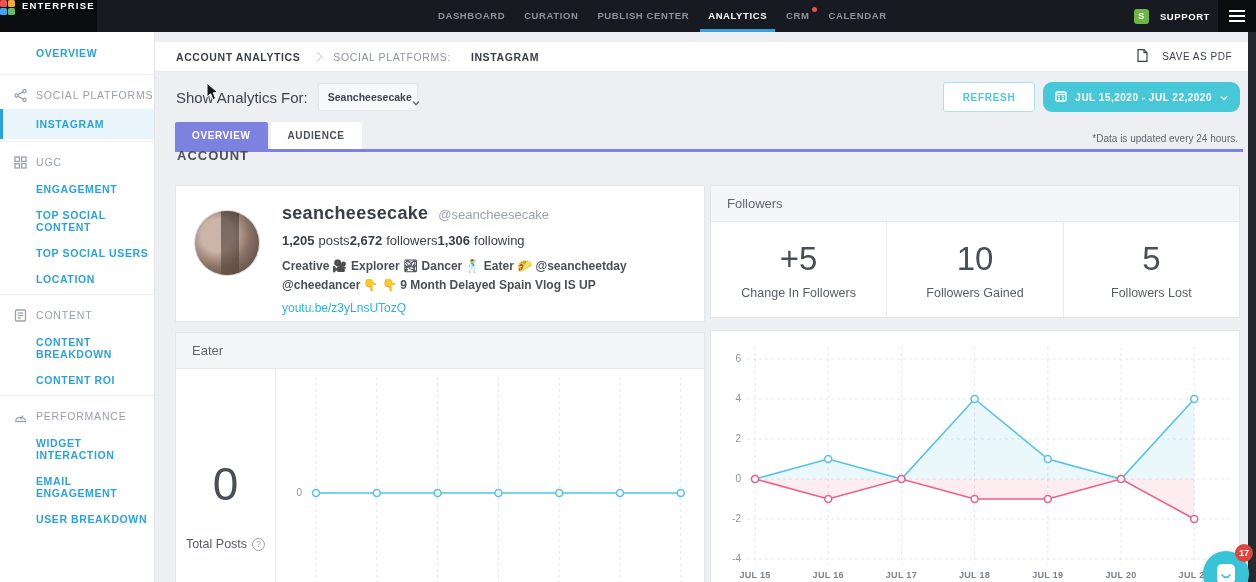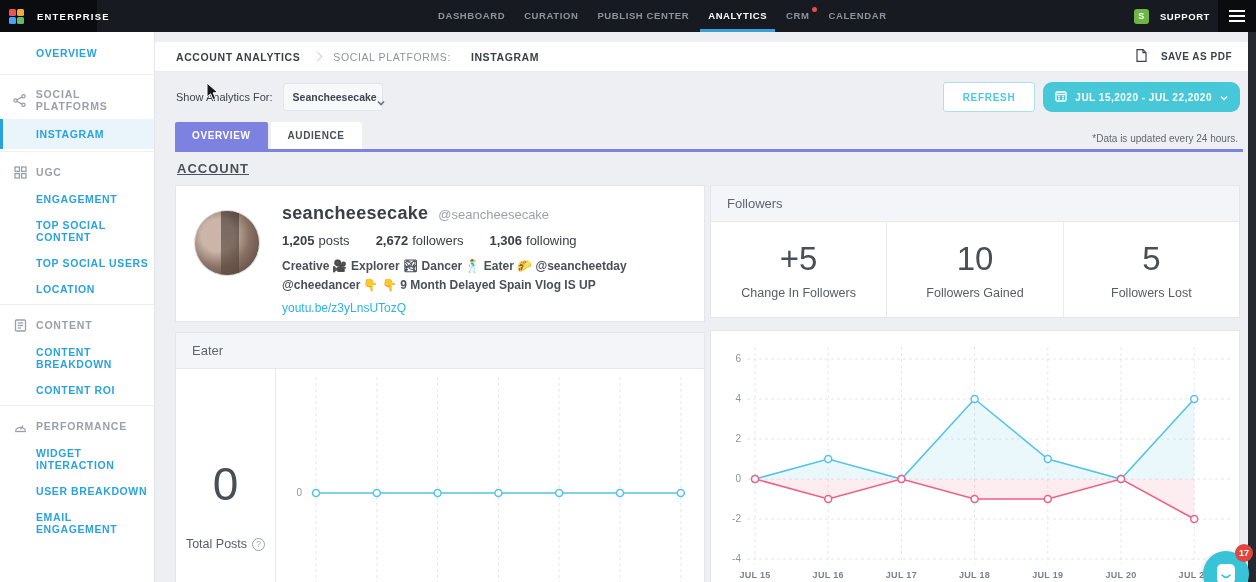--- a/index.html
+++ b/index.html
@@ -1,21 +1,21 @@
 <!DOCTYPE html>
 <html><head>
 <meta charset="utf-8">
 <style>
   *{margin:0;padding:0;box-sizing:border-box;}
   body{font-family:"Liberation Sans",sans-serif;background:#dfe1e5;}
   .screen{position:relative;width:1256px;height:582px;overflow:hidden;background:#edeff3;}
 
   
   .topnav{position:absolute;top:0;left:0;width:1256px;height:32px;background:#171a20;z-index:30;}
-  .brand{position:absolute;left:0;top:0;width:97px;height:32px;background:#0a0c0f;display:flex;align-items:center;gap:13px;padding-left:9px;cursor:pointer;}
+  .brand{position:absolute;left:0;top:0;width:97px;height:32px;background:#0a0c0f;display:flex;align-items:flex-start;gap:7px;cursor:pointer;}
   .logo-grid{display:grid;grid-template-columns:7px 7px;grid-template-rows:7px 7px;gap:1px;}
   .logo-grid i{border-radius:1.5px;display:block;}
   .lg-r{background:#ef5350;} .lg-o{background:#f5a93b;} .lg-b{background:#42a5f5;} .lg-g{background:#66bb6a;}
   .brand-name{color:#fff;font-size:9.5px;font-weight:bold;letter-spacing:1.2px;}
   .nav-items{position:absolute;left:438px;top:0;height:32px;display:flex;gap:19px;align-items:stretch;}
   .nav-item{position:relative;color:#8d939e;font-size:9.5px;font-weight:bold;letter-spacing:.6px;line-height:32px;cursor:pointer;text-decoration:none;white-space:nowrap;}
   .nav-item.active{color:#fff;}
   .nav-item.active::after{content:'';position:absolute;left:-8px;right:-8px;bottom:0;height:3px;background:#3aa0dc;}
   .nav-dot{position:absolute;top:7px;right:-7px;width:5px;height:5px;border-radius:50%;background:#e2504c;}
   .nav-right{position:absolute;right:46px;top:0;height:32px;display:flex;align-items:center;gap:11px;}
@@ -26,66 +26,66 @@
   .right-strip{position:absolute;top:32px;right:0;width:8px;height:550px;background:#26292f;z-index:25;}
 
   
   .sidebar{position:absolute;top:32px;left:0;width:155px;height:550px;background:#fff;border-right:1px solid #e3e6ea;z-index:10;overflow:hidden;}
   .side-link{display:block;font-size:10.5px;font-weight:bold;letter-spacing:.6px;color:#2aa3dc;text-decoration:none;cursor:pointer;}
   .overview{padding:15px 0 13px 36px;}
   .side-divider{border-top:1px solid #edeff2;margin:2px 0;}
   .side-header{display:flex;align-items:center;gap:9px;padding:11px 0 7px 13px;}
   .side-header .icn{width:14px;height:14px;display:flex;align-items:center;justify-content:center;}
   .side-header .icn svg{stroke:#9aa0ab;fill:none;stroke-width:1.3;}
-  .side-title{font-size:10.5px;font-weight:bold;letter-spacing:.8px;color:#9aa0ab;}
+  .side-title{font-size:10.5px;font-weight:normal;letter-spacing:.8px;color:#9aa0ab;}
   .side-item{display:block;padding:7px 0 7px 36px;font-size:10.5px;font-weight:bold;letter-spacing:.6px;color:#2aa3dc;text-decoration:none;cursor:pointer;}
   .side-item.active{background:#e9f5fb;border-left:3px solid #2aa3dc;padding-left:33px;padding-top:9px;padding-bottom:9px;}
 
   
   .main{position:absolute;top:32px;left:155px;width:1093px;height:550px;}
   .breadcrumb-bar{position:absolute;top:10px;left:0;width:100%;height:30px;background:#fff;border-bottom:1px solid #e8eaee;display:flex;align-items:center;padding:0 16px 0 21px;}
   .crumb1{font-size:10.5px;font-weight:bold;letter-spacing:.6px;color:#3a4048;cursor:pointer;}
   .crumb-sep{width:7px;height:7px;border-top:1px solid #ccd1d8;border-right:1px solid #ccd1d8;transform:rotate(45deg);margin:0 12px 0 14px;}
   .crumb2l{font-size:10.5px;letter-spacing:.6px;color:#8d949e;margin-right:20px;}
   .crumb2v{font-size:10.5px;font-weight:bold;letter-spacing:.6px;color:#3a4048;}
-  .save-pdf{margin-left:auto;display:flex;align-items:center;gap:14px;background:none;border:none;font-family:inherit;font-size:10px;font-weight:bold;letter-spacing:.5px;color:#3c424a;cursor:pointer;text-align:center;}
+  .save-pdf{margin-left:auto;display:flex;align-items:center;gap:14px;background:none;border:none;font-family:inherit;font-size:10px;font-weight:normal;letter-spacing:.5px;color:#3c424a;cursor:pointer;text-align:center;}
   .save-pdf svg{stroke:#3c424a;fill:none;stroke-width:1.2;}
 
   .controls-row{position:absolute;top:50px;left:0;width:100%;height:30px;display:flex;align-items:center;padding:0 8px 0 21px;}
-  .show-label{font-size:11px;color:#3f454d;margin-right:10px;}
+  .show-label{font-size:15px;color:#3f454d;margin-right:10px;}
   .account-select{display:flex;align-items:center;justify-content:space-between;width:100px;height:28px;background:#f7f8fa;border:1px solid #e2e5e9;border-radius:3px;padding:0 9px;cursor:pointer;}
   .account-select .val{font-size:10.5px;font-weight:bold;color:#3f454d;}
   .chev{width:8px;height:8px;display:inline-block;}
   .chev svg{stroke:#6c737c;fill:none;stroke-width:1.6;}
   .btn-refresh{margin-left:auto;height:30px;padding:0 19px;background:#fff;border:1px solid #a9e2ee;border-radius:3px;color:#4fc8de;font-family:inherit;font-size:10px;font-weight:bold;letter-spacing:.7px;cursor:pointer;}
   .btn-date{margin-left:8px;height:30px;display:flex;align-items:center;gap:8px;padding:0 12px;background:#47c8d8;border:none;border-radius:9px;color:#fff;font-family:inherit;font-size:10px;font-weight:bold;letter-spacing:.5px;cursor:pointer;}
   .btn-date svg{stroke:#fff;fill:none;stroke-width:1.3;}
   .btn-date .chev svg{stroke:#fff;}
 
   .tabs{position:absolute;top:90px;left:20px;display:flex;}
   .tab{height:27px;padding:0 17px;display:flex;align-items:center;font-size:10px;font-weight:bold;letter-spacing:.6px;background:#fff;color:#4a5058;border:none;font-family:inherit;cursor:pointer;margin-right:3px;border-radius:2px 2px 0 0;}
   .tab.active{background:#7d82e0;color:#fff;}
   .tab-line{position:absolute;top:117px;left:20px;right:5px;height:3px;background:#7d82e0;}
   .data-note{position:absolute;top:101px;right:10px;font-size:10px;color:#62686f;}
-  .section-title{position:absolute;top:129px;left:22px;font-size:13px;letter-spacing:1px;color:#4a5158;text-decoration:underline;}
+  .section-title{position:absolute;top:116px;left:22px;font-size:13px;letter-spacing:1px;color:#4a5158;}
 
   .panel{position:absolute;background:#fff;border:1px solid #e3e6ea;}
   .panel-header{background:#f4f5f8;border-bottom:1px solid #e6e8ec;padding:10px 16px;font-size:13px;color:#5f6670;}
 
   
   .account-card{top:153px;left:20px;width:530px;height:137px;padding:15px 18px;display:flex;gap:22px;}
   .avatar{width:66px;height:66px;border-radius:50%;flex:0 0 auto;margin-top:9px;
     background:radial-gradient(circle at 35% 38%,#cbb4a8 0 28%,#8a7265 55%,#4a3a33 100%);
     background-color:#9c8578;border:1px solid #e0e0e0;overflow:hidden;position:relative;}
   .avatar::before{content:'';position:absolute;left:26px;top:0;width:18px;height:66px;background:linear-gradient(#2c2520,#584538);opacity:.55;}
   .acc-info{padding-top:2px;min-width:0;}
   .acc-name-row{display:flex;align-items:baseline;gap:10px;}
   .acc-name{font-size:18px;font-weight:bold;color:#3a4048;letter-spacing:.3px;}
   .acc-handle{font-size:13px;color:#9ba2ac;}
-  .acc-stats{display:flex;gap:26px;margin-top:9px;font-size:13px;color:#3a4048;}
+  .acc-stats{display:flex;margin-top:9px;font-size:13px;color:#3a4048;}
   .acc-stat b{margin-right:4px;}
   .acc-bio{margin-top:9px;font-size:12px;line-height:1.55;color:#4a5058;max-width:420px;font-weight:bold;}
   .acc-link{display:inline-block;margin-top:7px;font-size:12px;color:#2bb4e2;text-decoration:none;cursor:pointer;}
 
   
   .followers-panel{top:153px;left:555px;width:530px;height:133px;display:flex;flex-direction:column;}
   .followers-body{flex:1;display:flex;}
   .stat-col{flex:1;display:flex;flex-direction:column;align-items:center;justify-content:center;gap:8px;}
   .stat-col + .stat-col{border-left:1px solid #e8eaee;}
   .stat-value{font-size:33px;font-weight:300;color:#494f57;}
@@ -200,22 +200,22 @@
           <span class="icn">
             <svg width="13" height="13" viewBox="0 0 13 13">
               <path d="M1.5 10.5a5.5 5.5 0 0 1 10 0"></path>
               <line x1="6.5" y1="9.5" x2="9" y2="5.5"></line>
               <line x1="1" y1="11.5" x2="12" y2="11.5"></line>
             </svg>
           </span>
           <span class="side-title">PERFORMANCE</span>
         </div>
         <a class="side-item">WIDGET INTERACTION</a>
+        <a class="side-item">EMAIL ENGAGEMENT</a>
         <a class="side-item">USER BREAKDOWN</a>
-        <a class="side-item">EMAIL ENGAGEMENT</a>
       </div>
   </aside>
 
   <main class="main">
 
     <div class="breadcrumb-bar">
       <span class="crumb1">ACCOUNT ANALYTICS</span>
       <span class="crumb-sep"></span>
       <span class="crumb2l">SOCIAL PLATFORMS:</span>
       <span class="crumb2v">INSTAGRAM</span>

